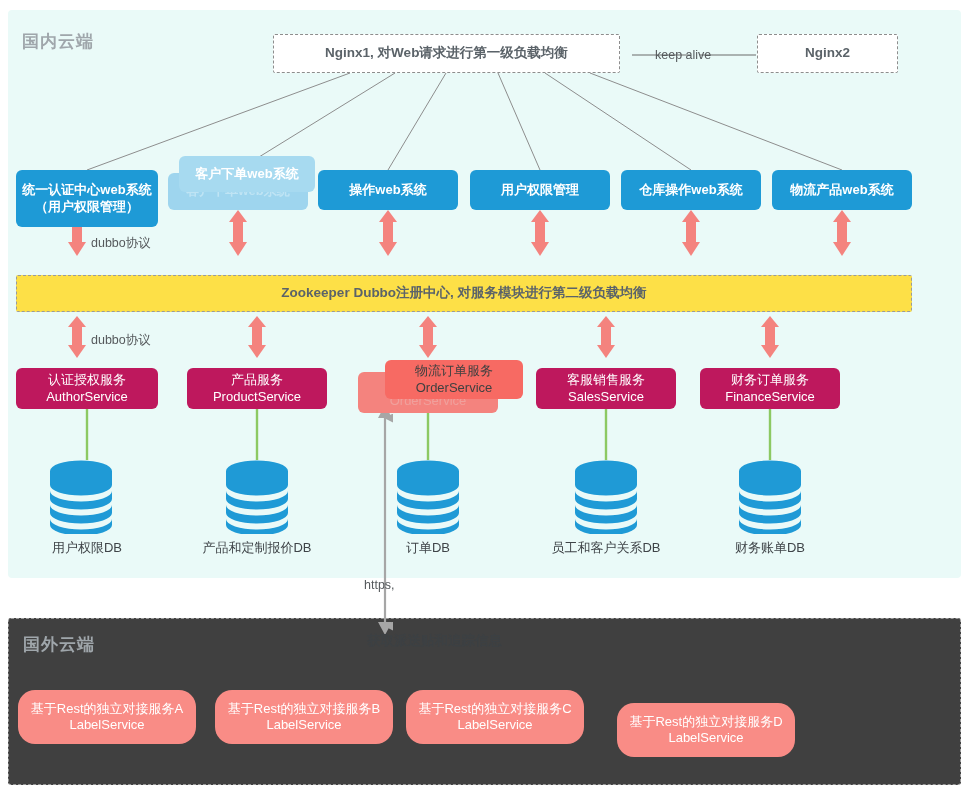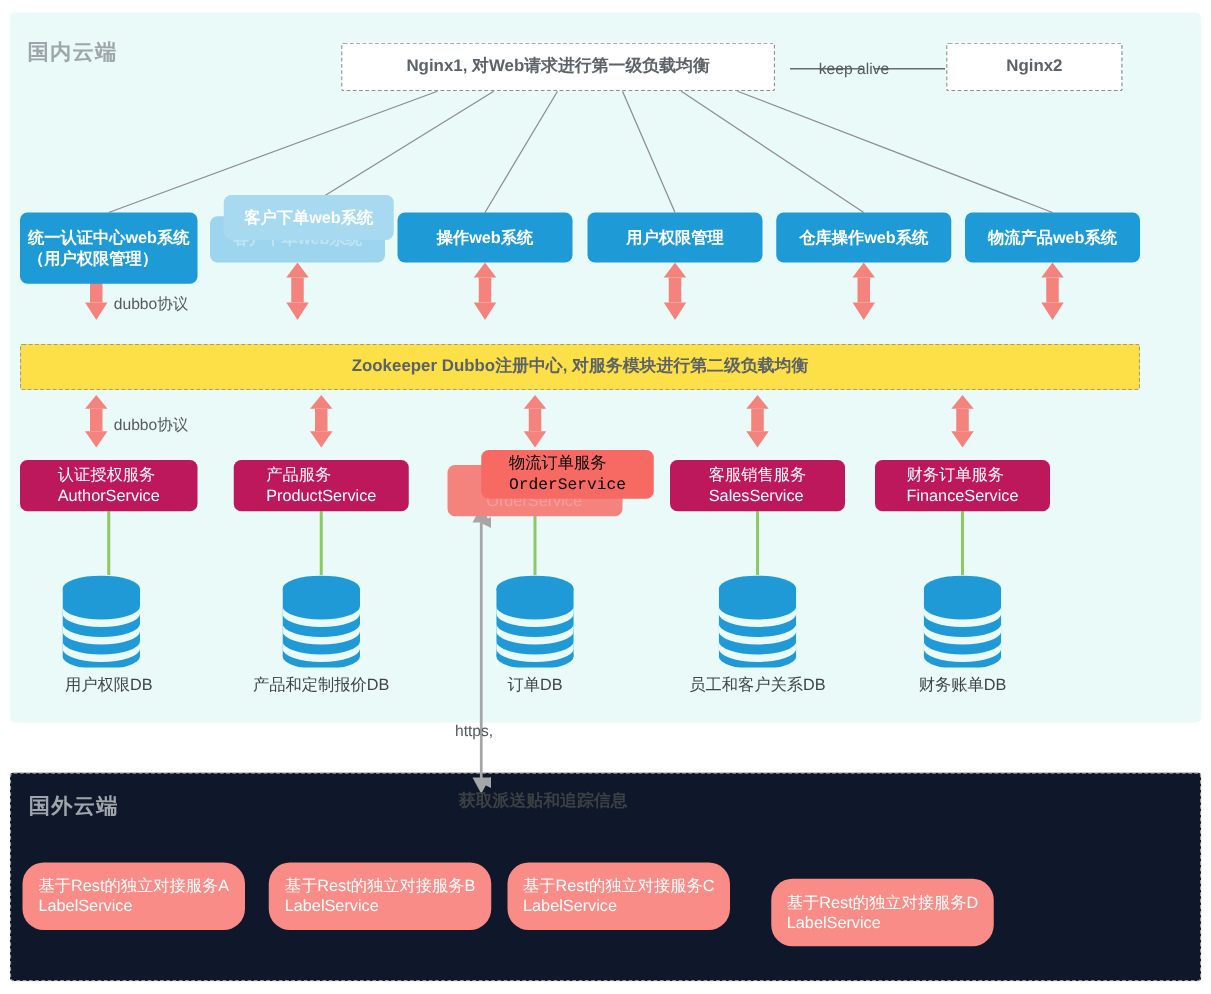--- a/index.html
+++ b/index.html
@@ -34,41 +34,42 @@
   }
   .zone-domestic {
     left: 8px; top: 10px;
     width: 953px; height: 568px;
     background: #eafaf8;
     border-radius: 4px;
   }
   .zone-overseas {
     left: 8px; top: 618px;
     width: 953px; height: 167px;
-    background: #0f172a;
+    background: #404040;
     border: 1px dashed #9a9a9a;
     border-radius: 3px;
   }
   .zone-title {
     position: absolute;
     font-size: 17px;
     font-weight: bold;
     color: #9fa6ab;
     letter-spacing: 1px;
     white-space: nowrap;
   }
   .zone-domestic .zone-title { left: 14px; top: 20px; }
   .zone-overseas .zone-title { left: 14px; top: 14px; }
 
   .node {
     position: absolute;
     box-sizing: border-box;
     display: flex;
     align-items: center;
     justify-content: center;
+    text-align: center;
     line-height: 1.25;
     white-space: pre-line;
   }
   .nginx-box {
     background: #ffffff;
     border: 1px dashed #8d8d8d;
     color: #5b6369;
     font-size: 13.5px;
     font-weight: bold;
     border-radius: 2px;
@@ -101,22 +102,21 @@
     color: #ffffff;
     font-size: 13px;
     border-radius: 6px;
   }
   .svcnode.svc-ghost-base {
     background: #f4837e;
     color: #f0a09c;
   }
   .svcnode.svc-ghost-top {
     background: #f76a63;
-    color: #000000;
-    font-family: Liberation Mono, monospace;
+    color: #404040;
   }
   .restnode {
     background: #f98c86;
     color: #ffffff;
     font-size: 13px;
     border-radius: 17px;
   }
 
   .edge-label {
     position: absolute;

